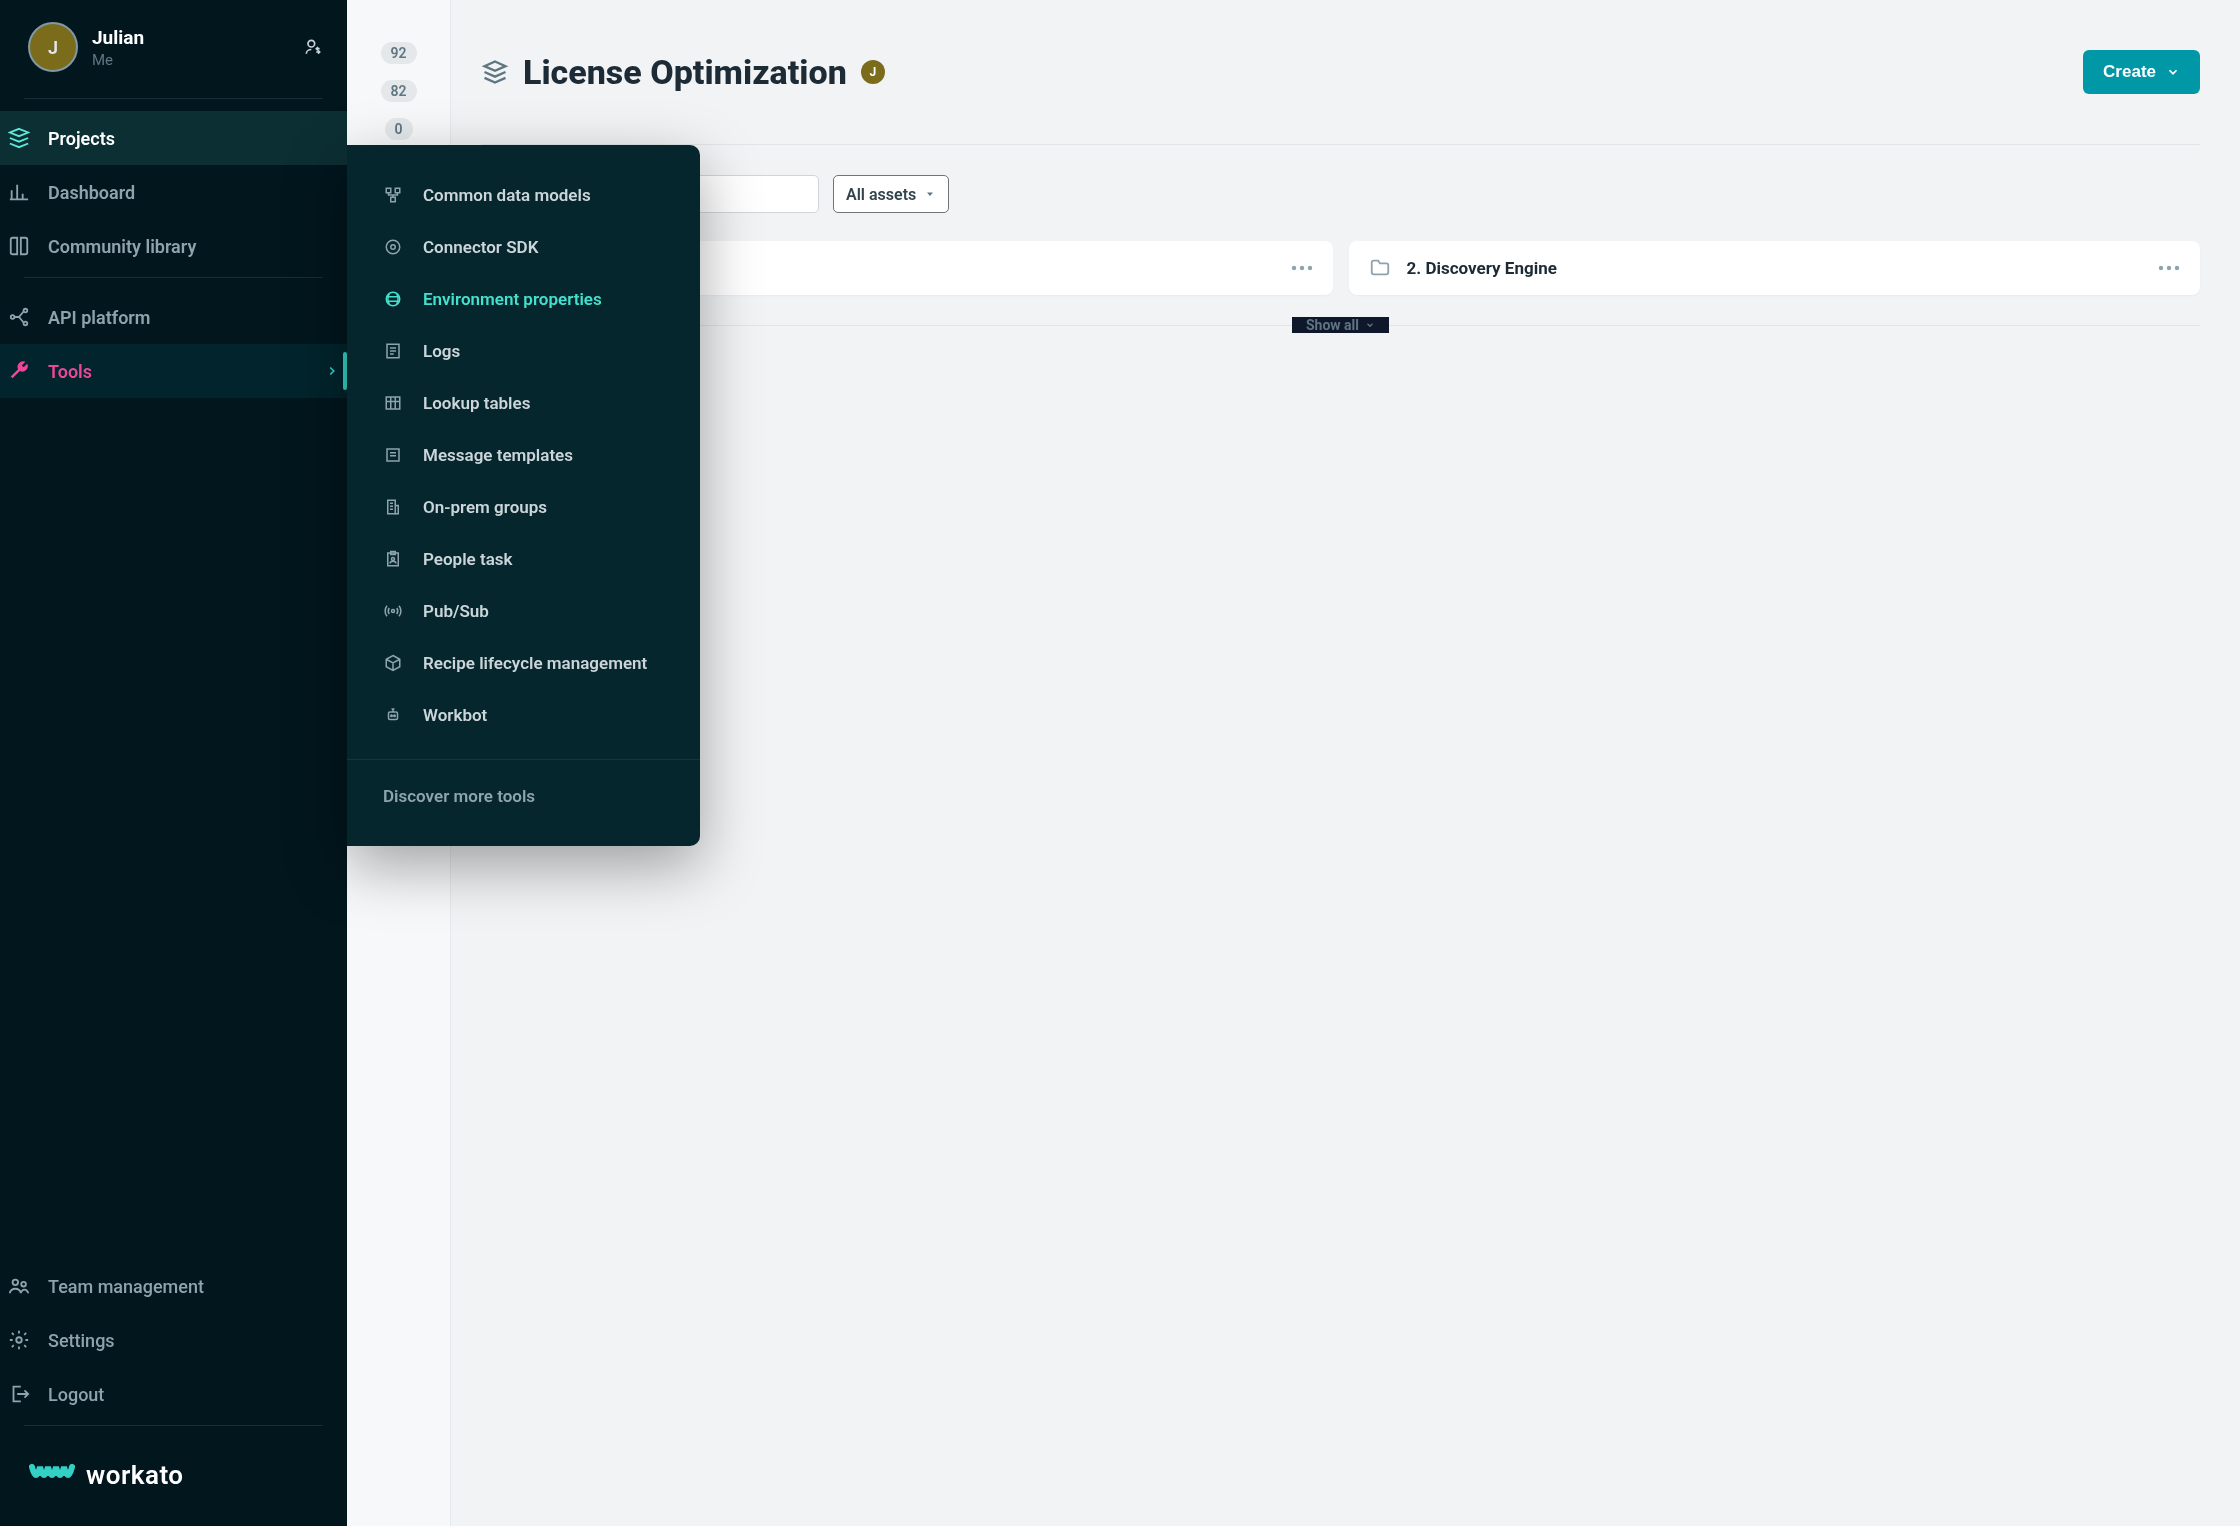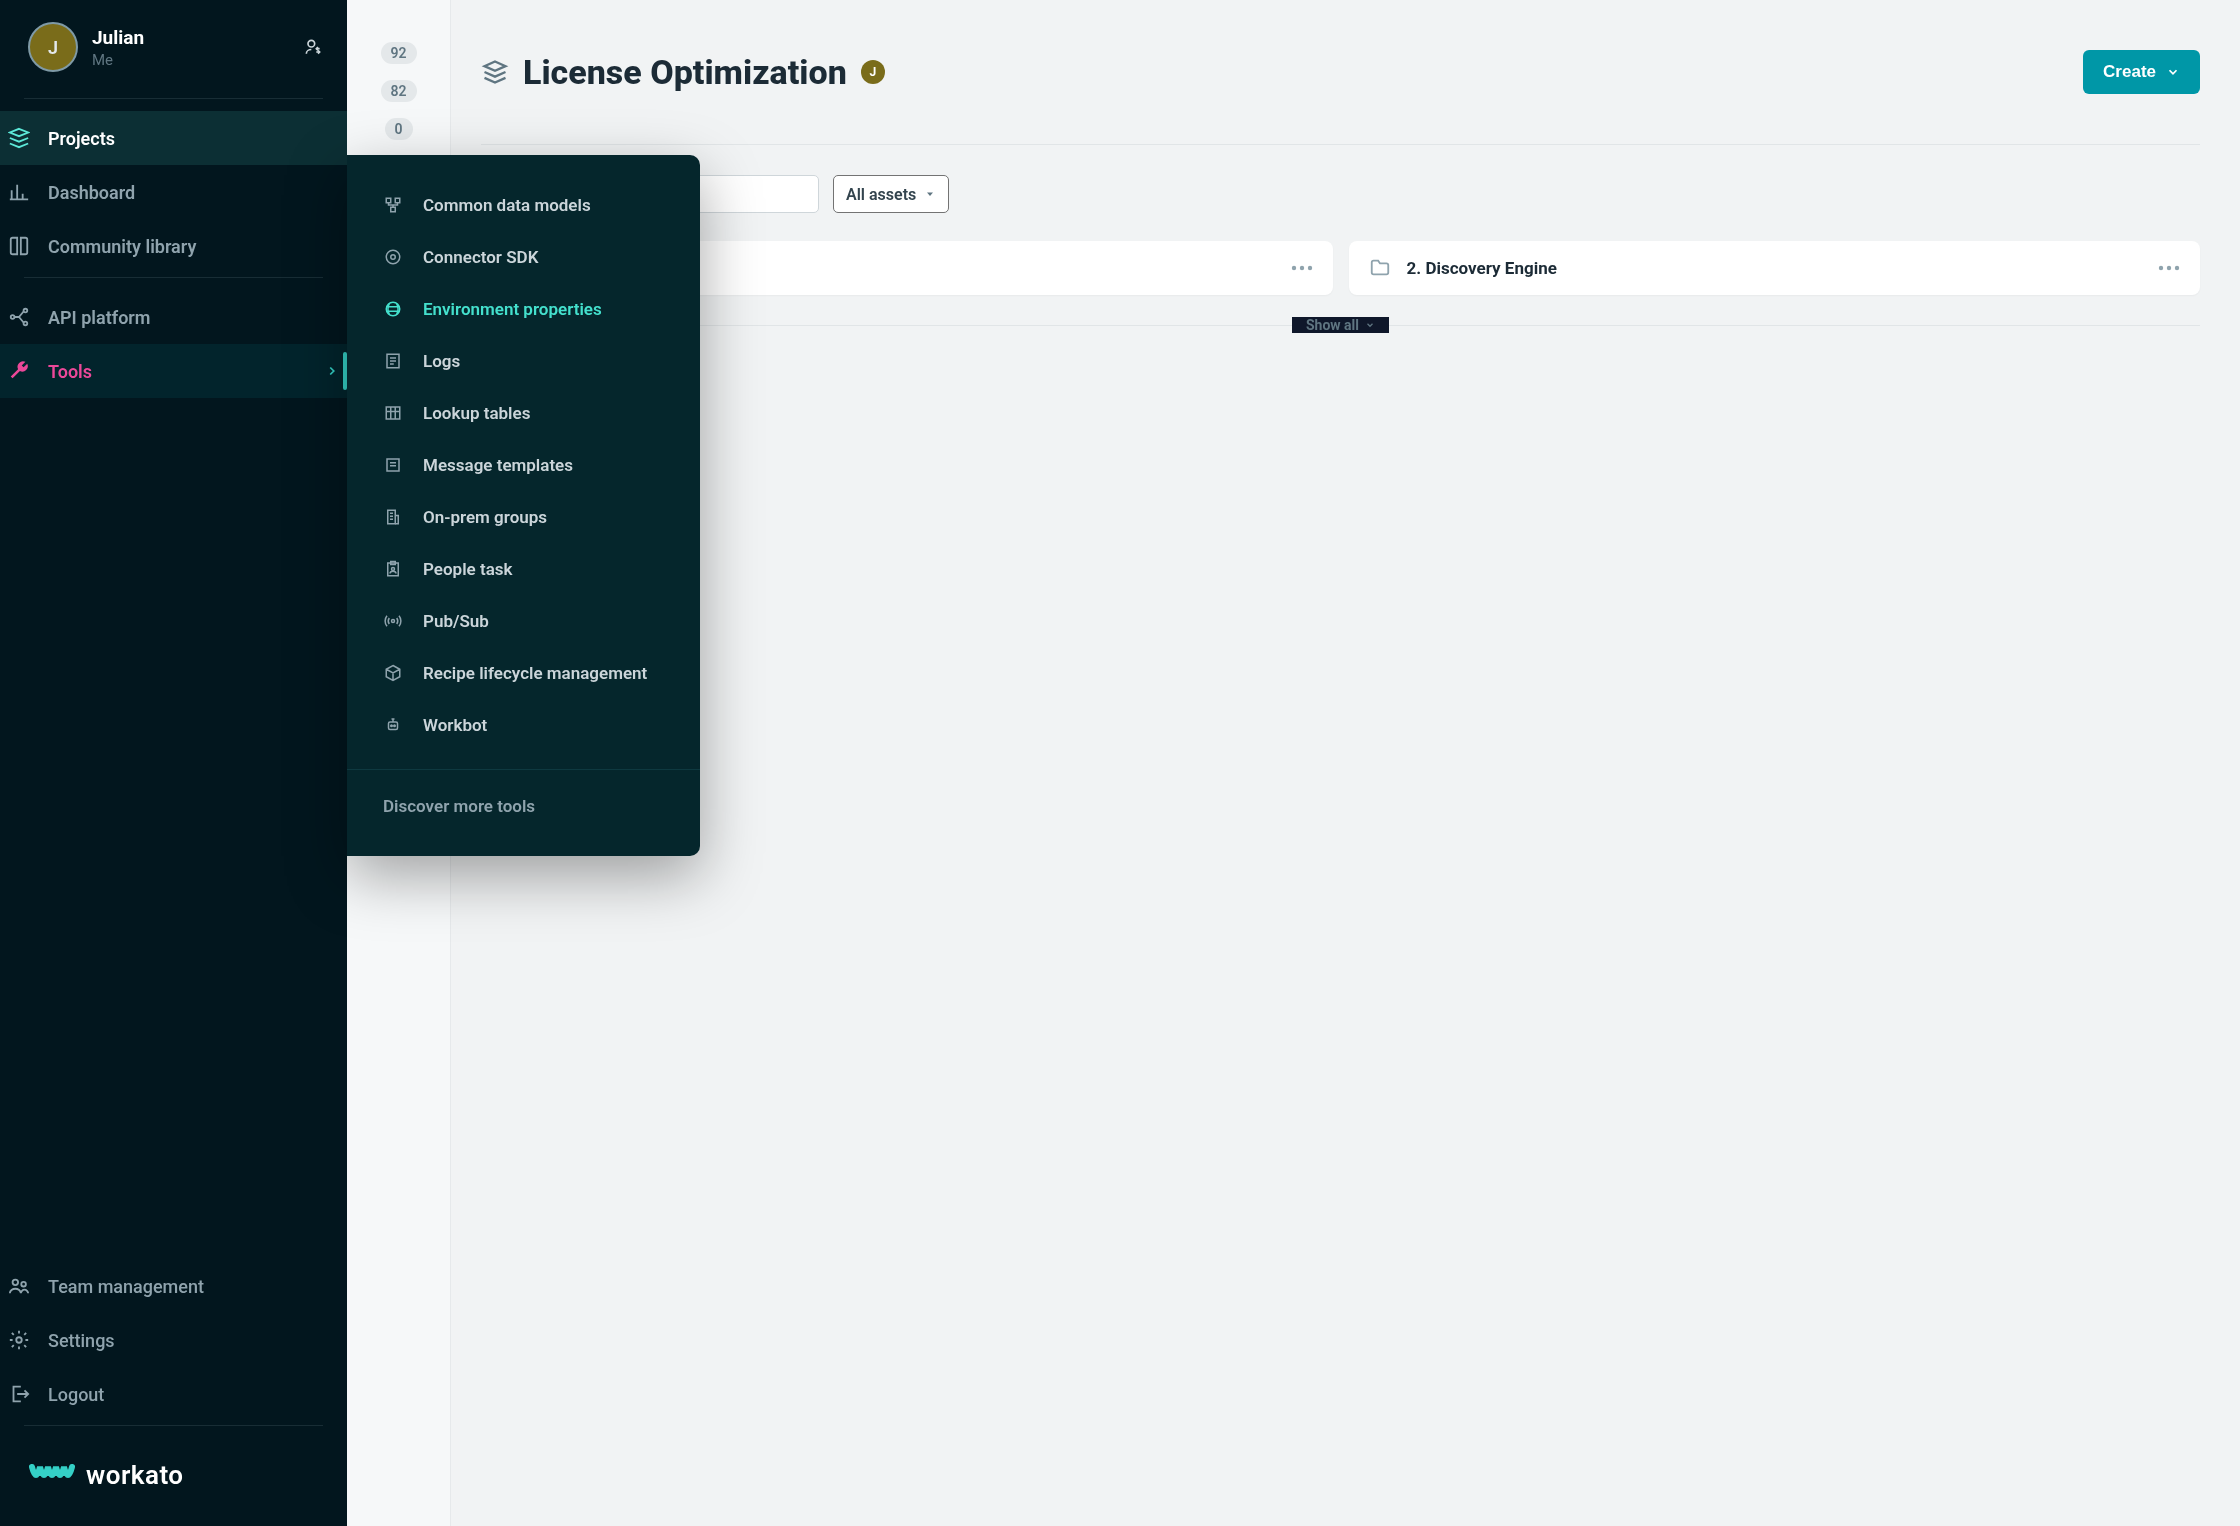--- a/index.html
+++ b/index.html
@@ -105,21 +105,21 @@
     letter-spacing: 0.5px;
   }
   .brand-logo {
     width: 48px; height: 28px;
   }
 
   
   .flyout {
     position: absolute;
     left: 347px;
-    top: 155px;
+    top: 145px;
     width: 353px;
     background: #05262c;
     border-radius: 0 10px 10px 0;
     box-shadow: 0 20px 60px rgba(0,0,0,.35);
     z-index: 30;
     padding: 24px 0;
   }
   .flyout-item {
     display: flex;
     align-items: center;

